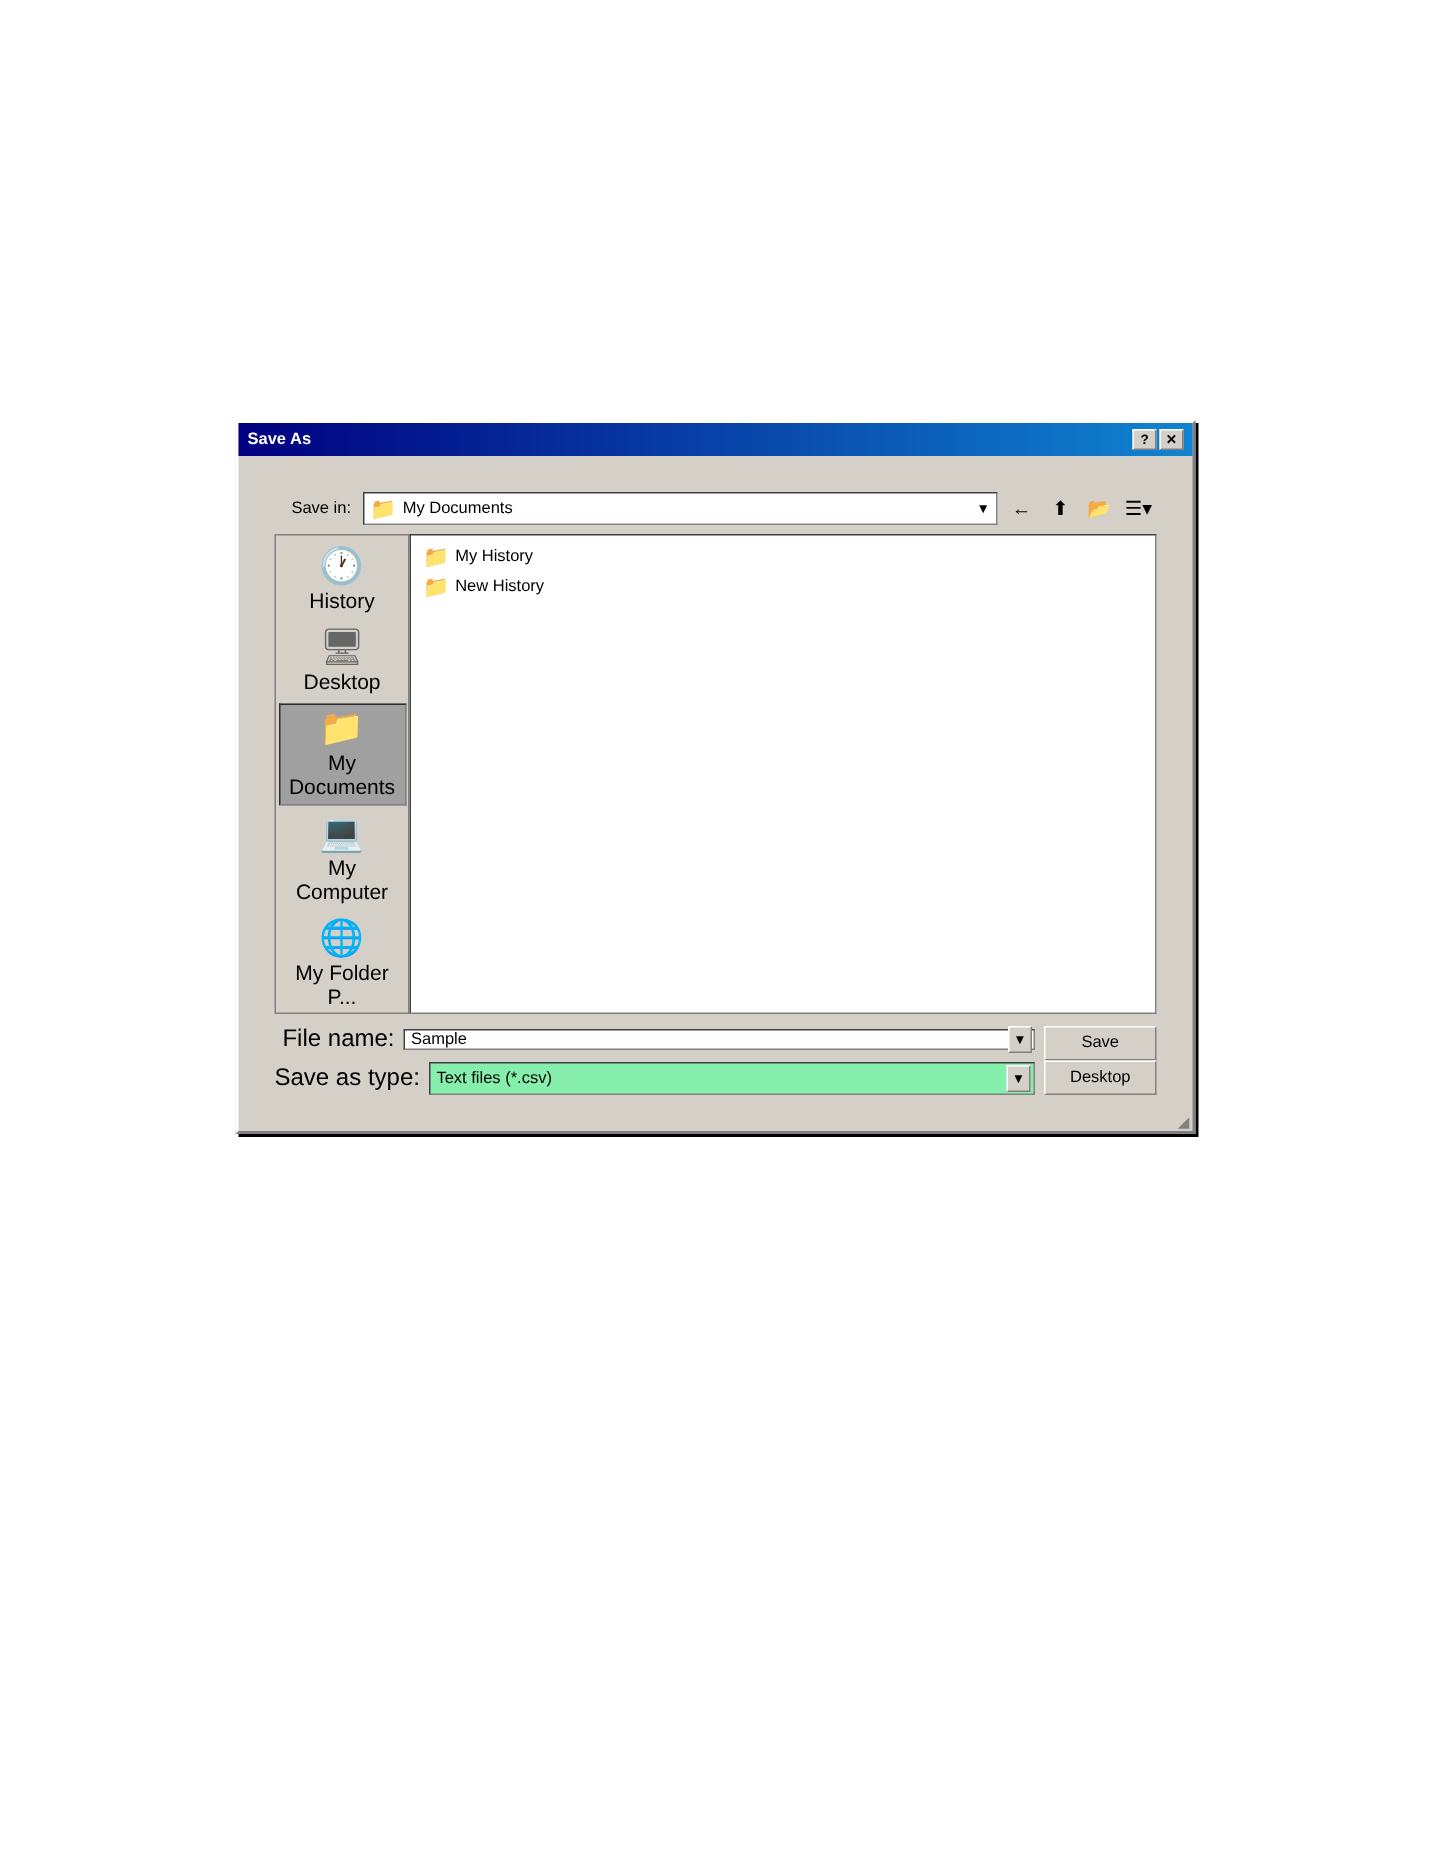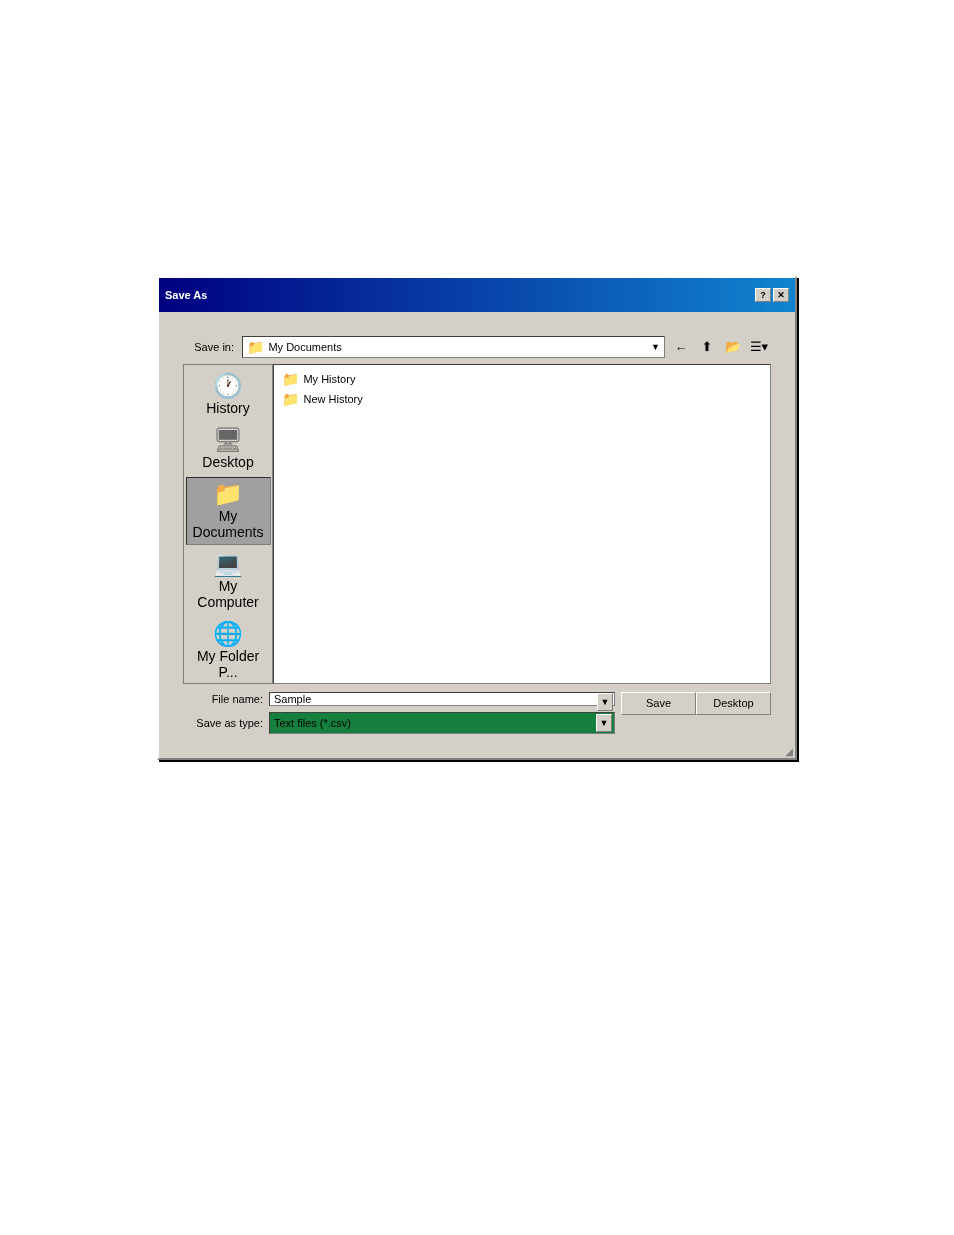--- a/index.html
+++ b/index.html
@@ -26,21 +26,21 @@
       margin-top: -200px;
     }
 
     .title-bar {
       background: linear-gradient(to right, #000080, #1084d0);
       color: white;
       padding: 3px 6px;
       display: flex;
       align-items: center;
       justify-content: space-between;
-      height: 34px;
+      height: 22px;
     }
 
     .title-bar-title {
       font-weight: bold;
       font-size: 11px;
       color: white;
     }
 
     .title-bar-controls {
       display: flex;
@@ -207,28 +207,28 @@
 
     .form-row {
       display: flex;
       align-items: center;
       gap: 6px;
     }
 
     .form-label {
       min-width: 80px;
       text-align: right;
-      font-size: 11px;
+      font-size: 16px;
       color: #000;
     }
 
     .form-input-wrapper {
       flex: 1;
       display: flex;
-      align-items: flex-start;
+      align-items: center;
       height: 14px;
       background: #ffffff;
       border: 1px solid #808080;
       border-top-color: #404040;
       border-left-color: #404040;
     }
 
     .form-input-wrapper input,
     .form-select-wrapper select {
       border: none;
@@ -238,21 +238,21 @@
       padding: 0 4px;
       width: 100%;
       font-family: 'Tahoma', 'Arial', sans-serif;
     }
 
     .form-select-wrapper {
       flex: 1;
       display: flex;
       align-items: center;
       height: 22px;
-      background: #15803d;
+      background: #86efac;
       border: 1px solid #808080;
       border-top-color: #404040;
       border-left-color: #404040;
       position: relative;
     }
 
     .form-select-wrapper select {
       -webkit-appearance: none;
       appearance: none;
       cursor: pointer;
@@ -299,21 +299,21 @@
       font-size: 11px;
       cursor: pointer;
       font-family: 'Tahoma', 'Arial', sans-serif;
       display: flex;
       align-items: center;
       justify-content: center;
     }
 
     .buttons-col {
       display: flex;
-      flex-direction: row;
+      flex-direction: column;
       gap: 0;
       margin-left: 6px;
     }
 
     .bottom-row {
       display: flex;
       align-items: flex-start;
     }
 
     .resize-handle {

